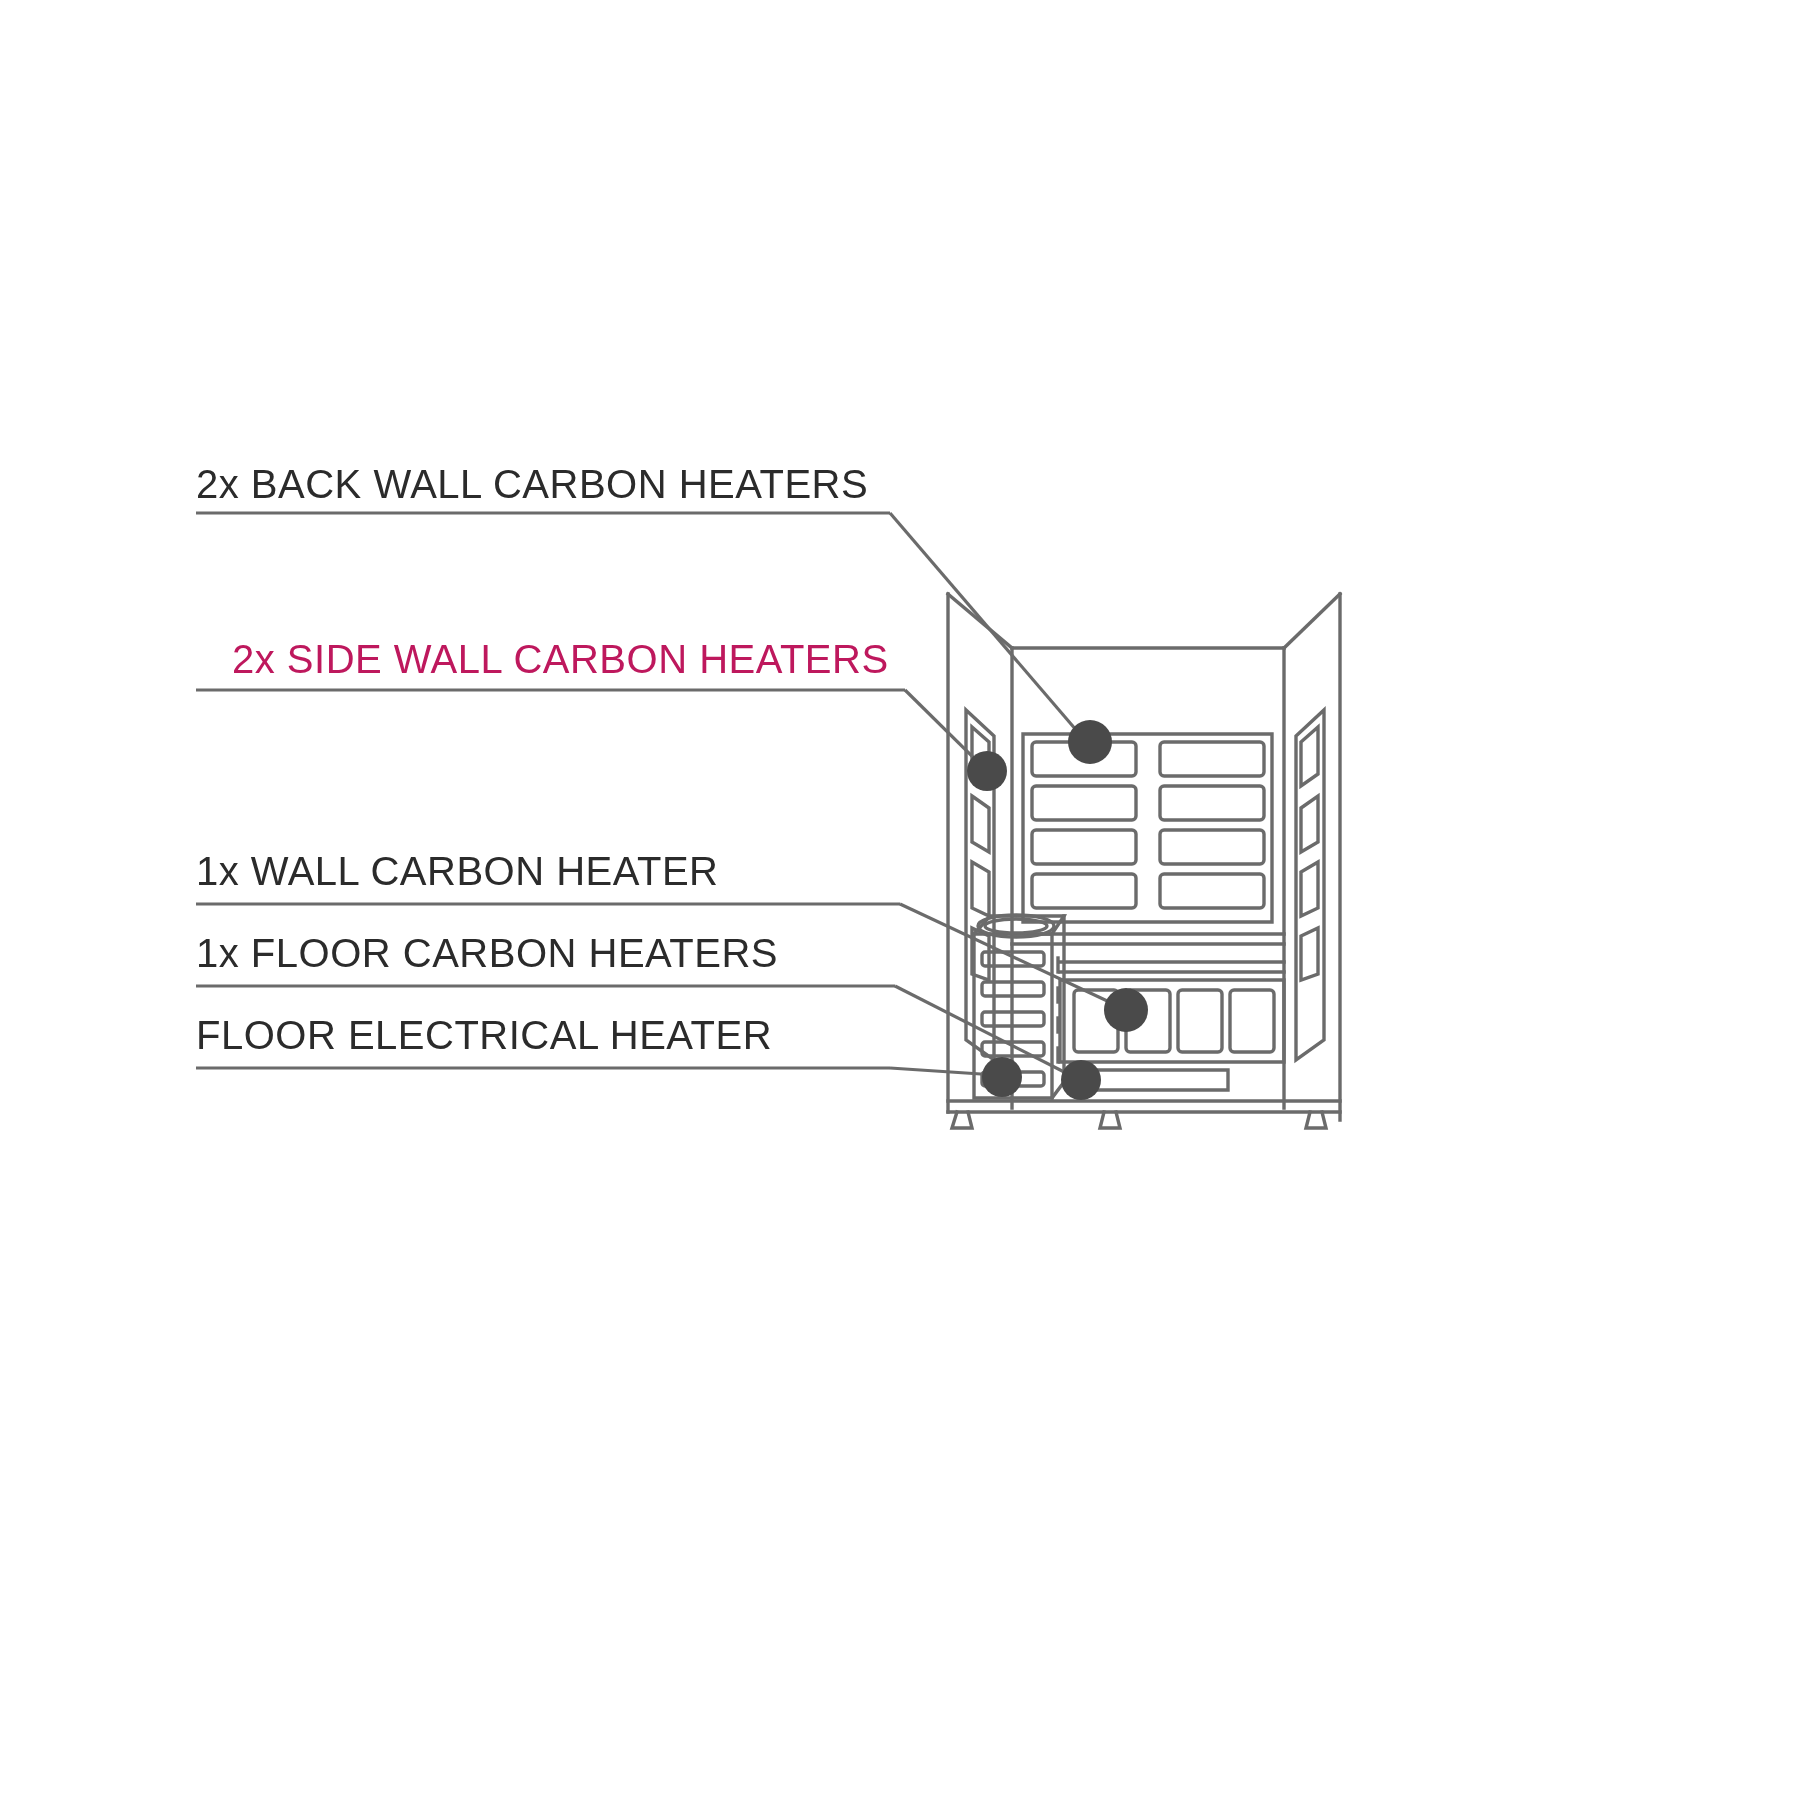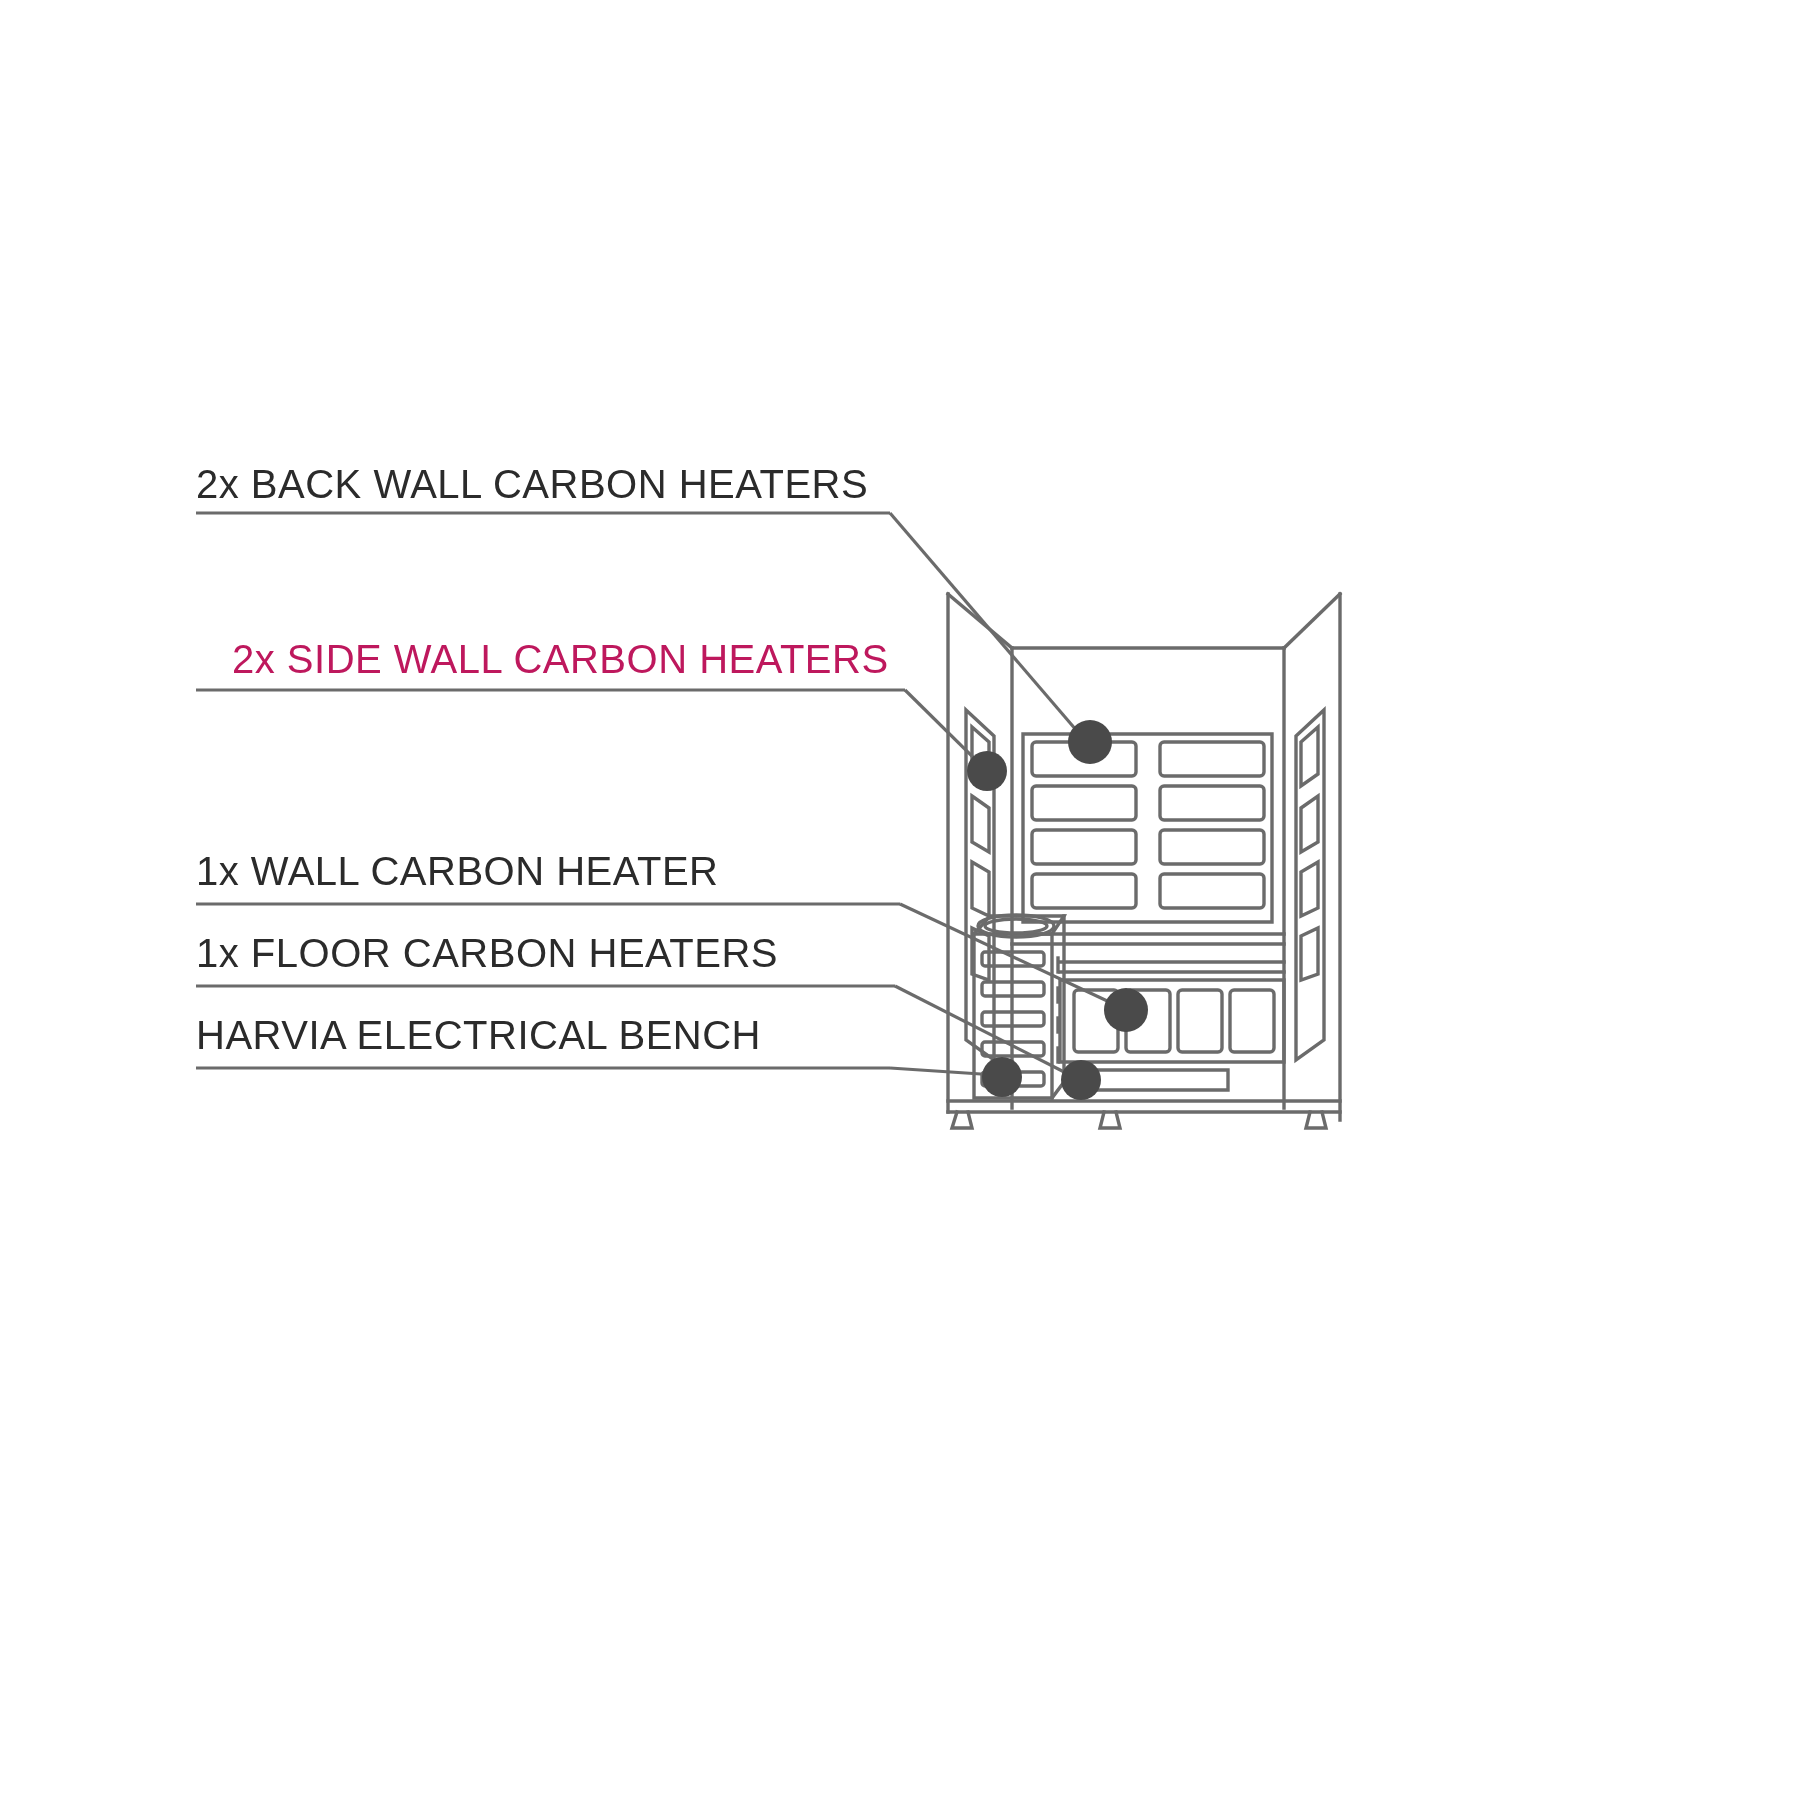--- a/index.html
+++ b/index.html
@@ -128,16 +128,16 @@
         <circle cx="1002" cy="1077" r="20" fill="#4a4a4a"></circle>
       </g>
 
   </svg>
 
   <div id="labels">
       <div class="lbl" style="left: 196px; top: 462px; color: rgb(43, 43, 43);">2x BACK WALL CARBON HEATERS</div>
       <div class="lbl" style="left: 196px; top: 637px; color: #be185d; margin-left: 36px;">2x SIDE WALL CARBON HEATERS</div>
       <div class="lbl" style="left: 196px; top: 849px; color: rgb(43, 43, 43);">1x WALL CARBON HEATER</div>
       <div class="lbl" style="left: 196px; top: 931px; color: rgb(43, 43, 43);">1x FLOOR CARBON HEATERS</div>
-      <div class="lbl" style="left: 196px; top: 1013px; color: rgb(43, 43, 43);">HARVIA ELECTRICAL BENCH</div>
+      <div class="lbl" style="left: 196px; top: 1013px; color: rgb(43, 43, 43);">FLOOR ELECTRICAL HEATER</div>
     </div>
 
 </div>
 
 </body></html>

